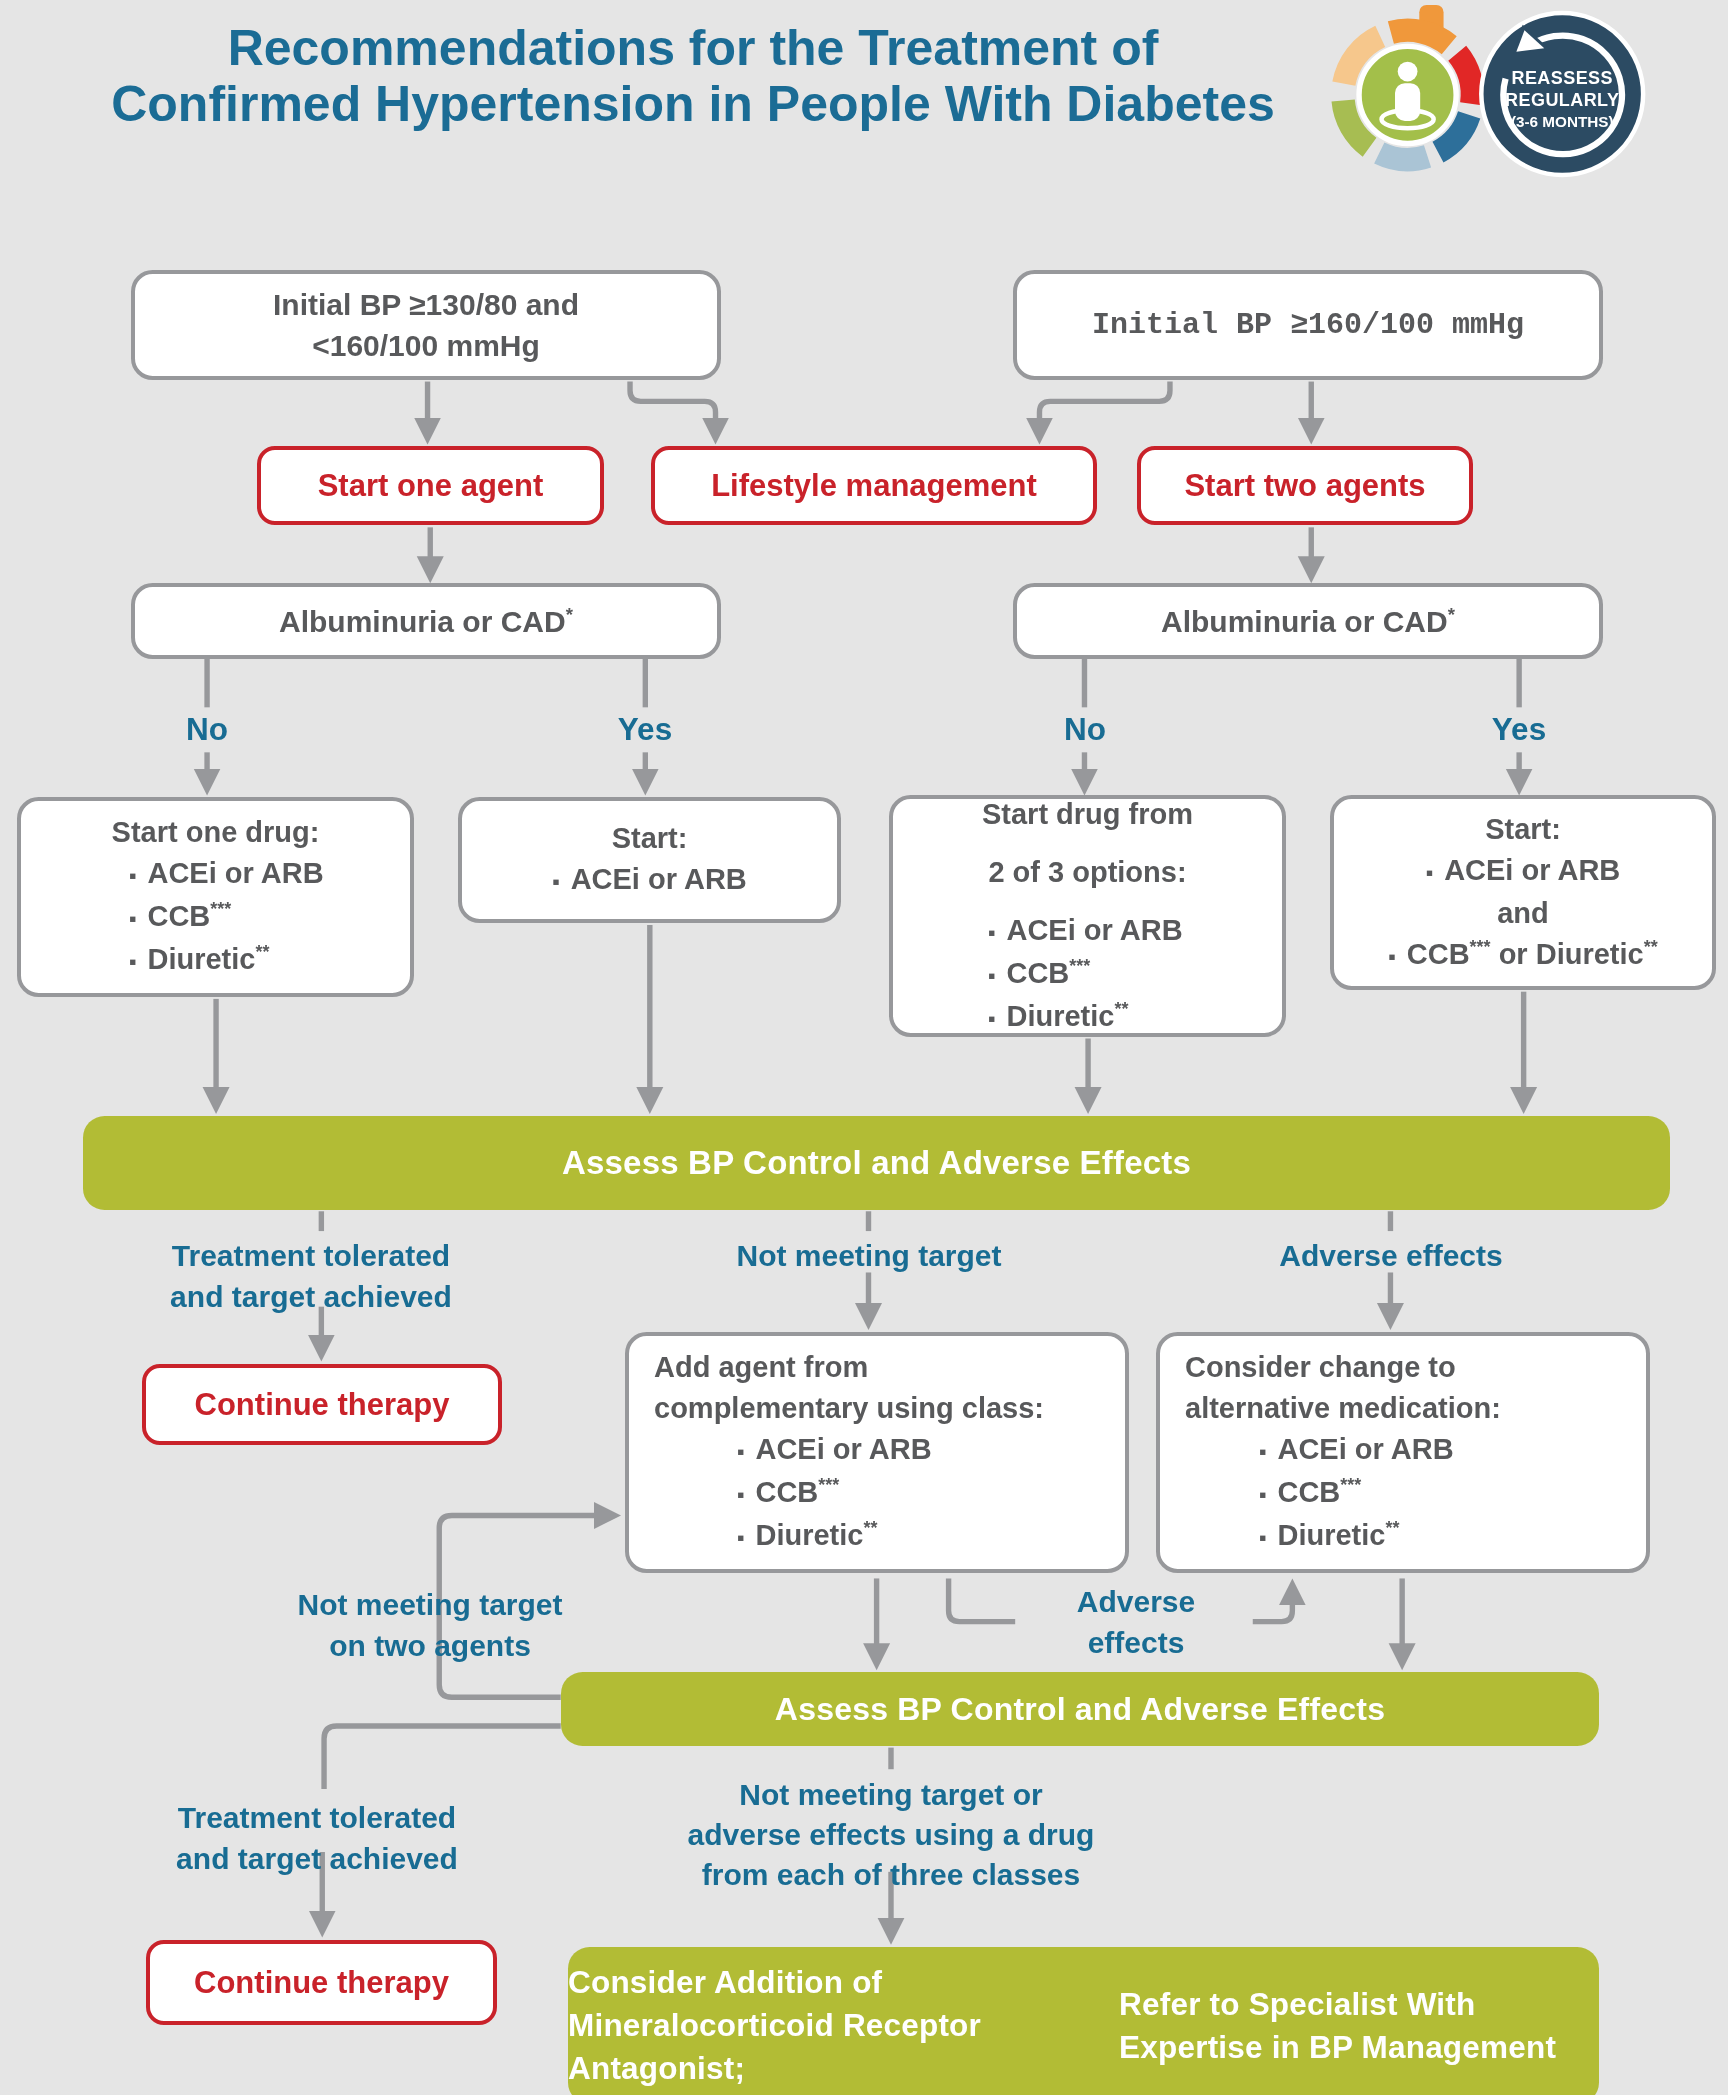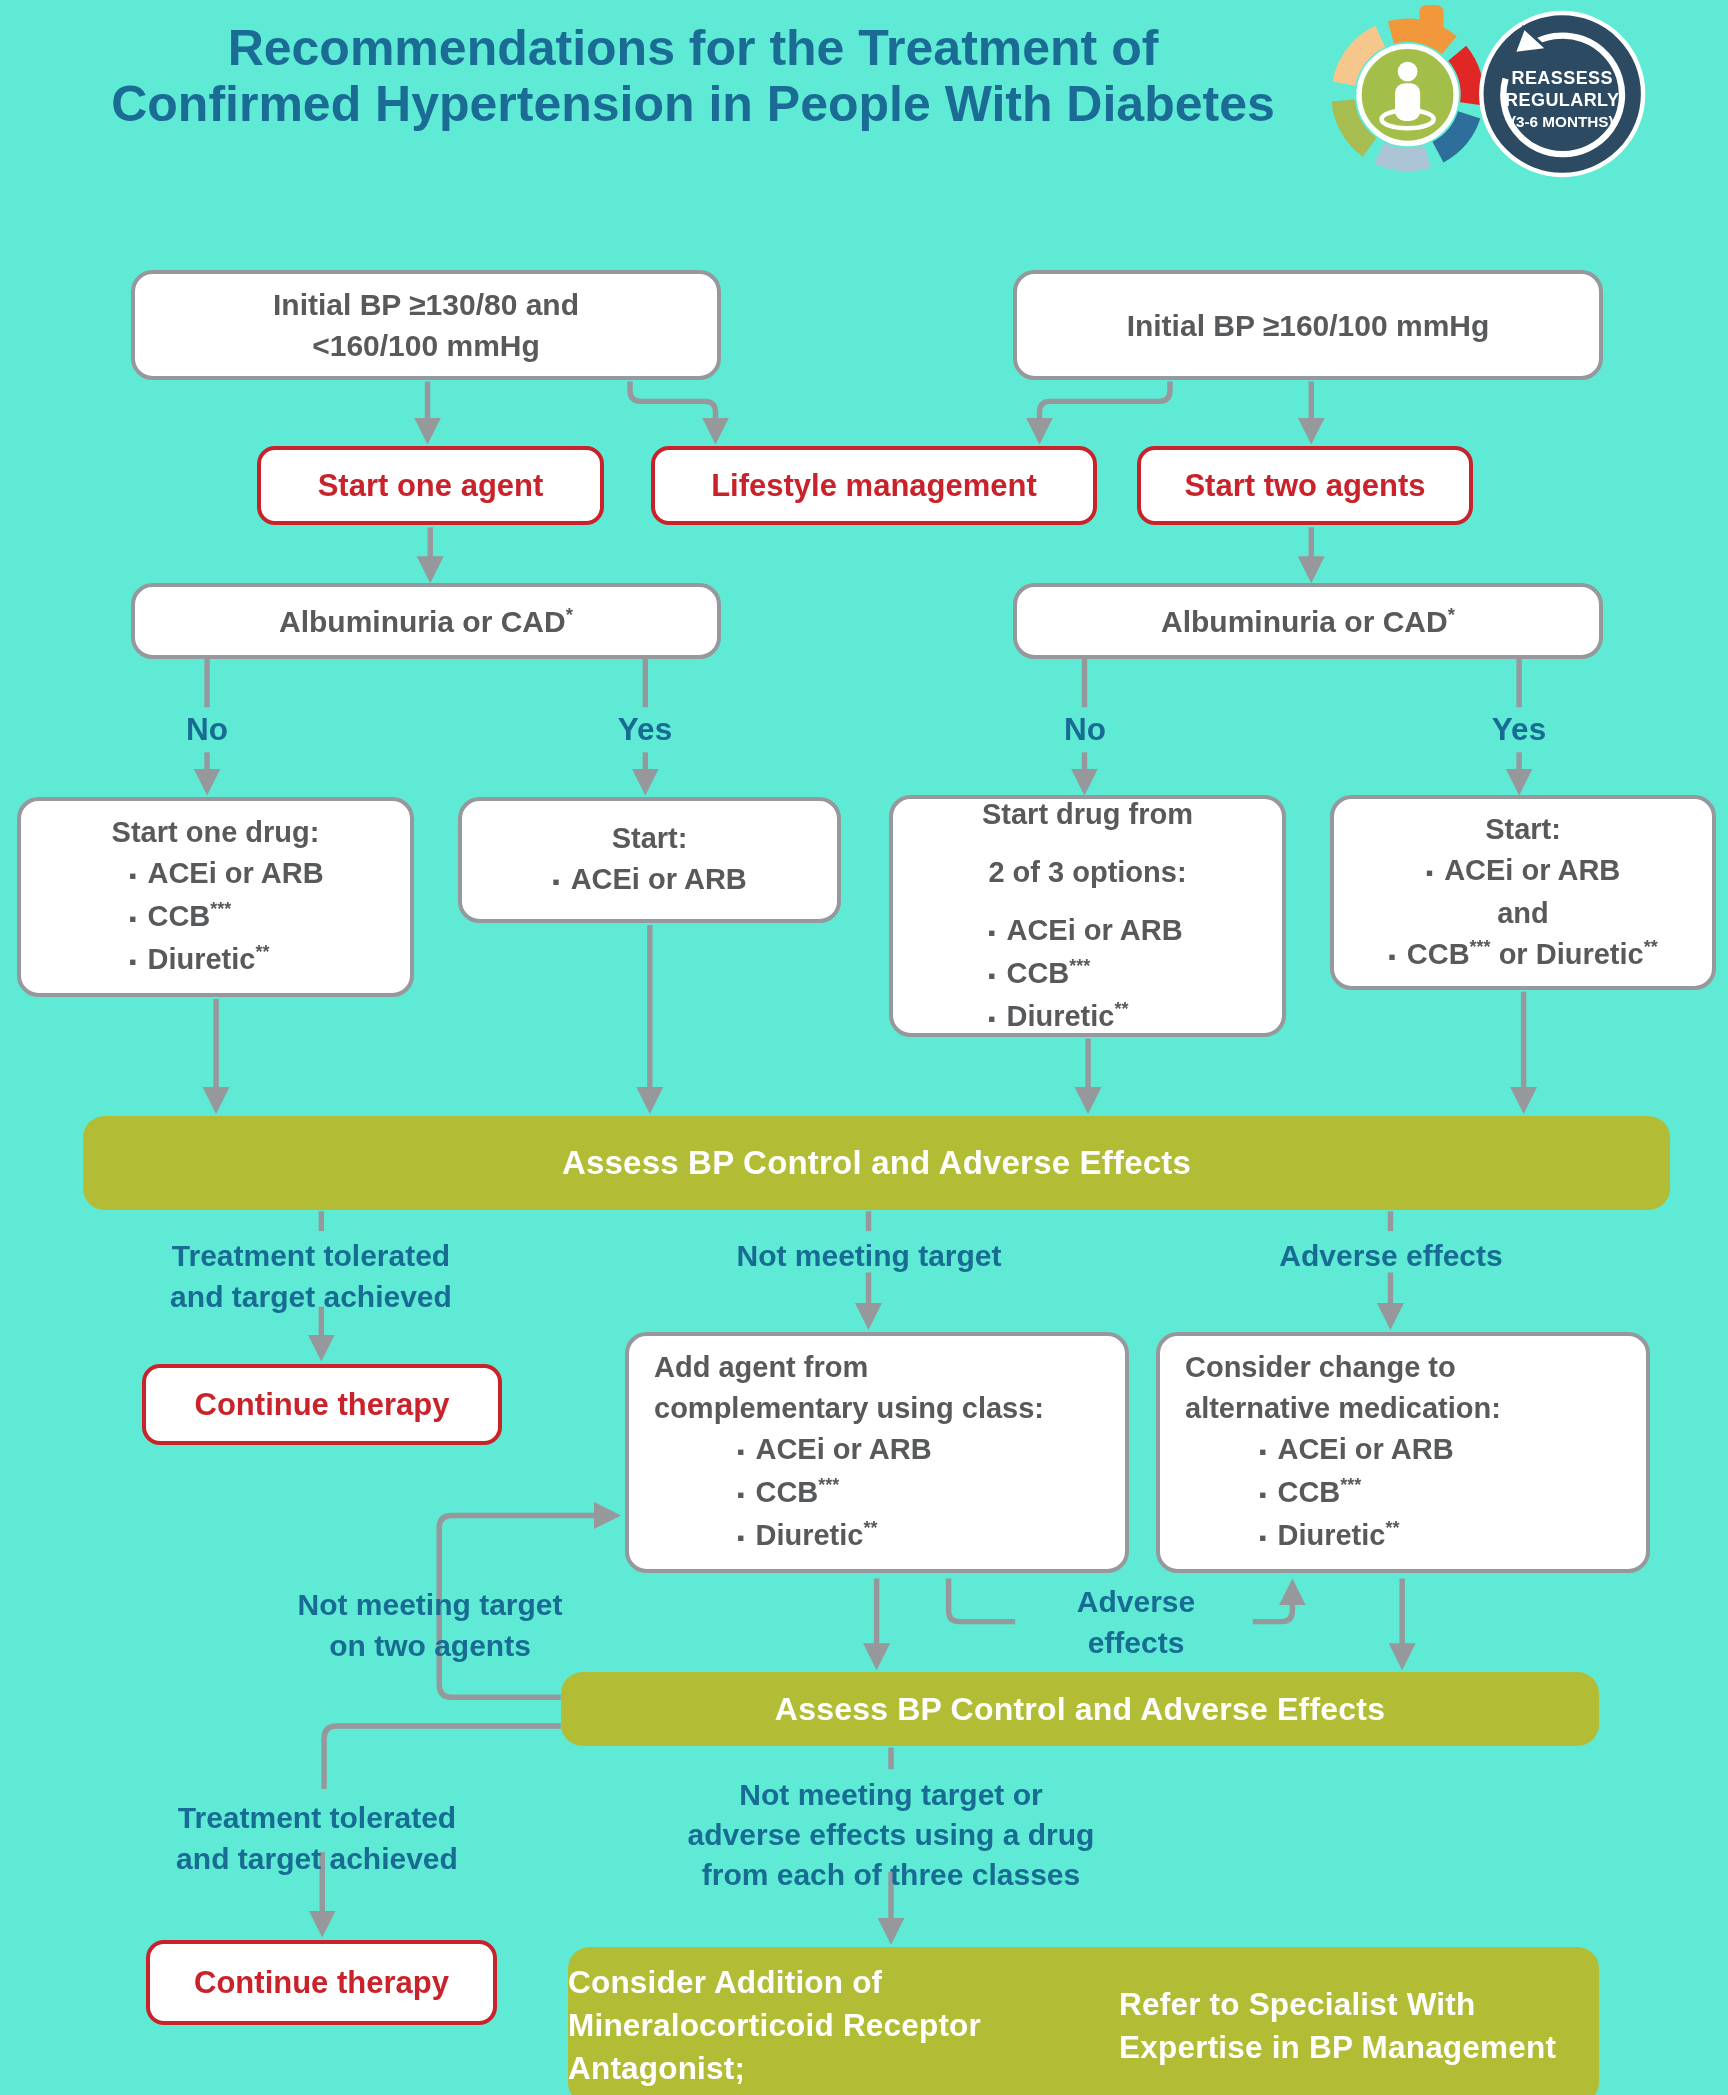--- a/index.html
+++ b/index.html
@@ -1,17 +1,17 @@
 <!DOCTYPE html>
 <html style="font-size:14.4px"><head>
 <meta charset="utf-8">
 <style>
   html,body{margin:0;padding:0;background:#fff;}
   #stage{
-    position:relative;width:1728px;height:2095px;overflow:hidden;background:#5eead4;
+    position:relative;width:1728px;height:2095px;overflow:hidden;background:#e5e5e5;
     font-family:"Liberation Sans",sans-serif;font-weight:bold;
   }
   
   .abs{position:absolute;box-sizing:border-box;}
   .gbox{
     position:absolute;box-sizing:border-box;background:#fff;
     border:4.5px solid #97989b;border-radius:21.6px;color:#58595b;
     display:flex;flex-direction:column;justify-content:center;
     font-size:30px;line-height:41px;
   }
@@ -125,21 +125,21 @@
       <text x="258" y="88" text-anchor="middle" fill="#fff" font-size="20" letter-spacing="0.5">REASSESS</text>
       <text x="258" y="112" text-anchor="middle" fill="#fff" font-size="20" letter-spacing="0.5">REGULARLY</text>
       <text x="258" y="136" text-anchor="middle" fill="#fff" font-size="17">(3-6 MONTHS)</text>
     </g>
   </svg>
 
   <div class="gbox ctr" style="left:131px;top:270px;width:590px;height:110px;">
     <div>Initial BP ≥130/80 and</div>
     <div>&lt;160/100 mmHg</div>
   </div>
-  <div class="gbox ctr" style="left:1013px;top:270px;width:590px;height:110px;">
+  <div class="gbox ctr" style="left:1013px;top:270px;width:590px;height:110px;font-family:Liberation Mono, monospace;">
     <div>Initial BP ≥160/100 mmHg</div>
   </div>
 
   <div class="rbox" style="left:257px;top:446px;width:347px;height:79px;">
     <span>Start one agent</span>
   </div>
   <div class="rbox" style="left:651px;top:446px;width:446px;height:79px;">
     <span>Lifestyle management</span>
   </div>
   <div class="rbox" style="left:1137px;top:446px;width:336px;height:79px;">

